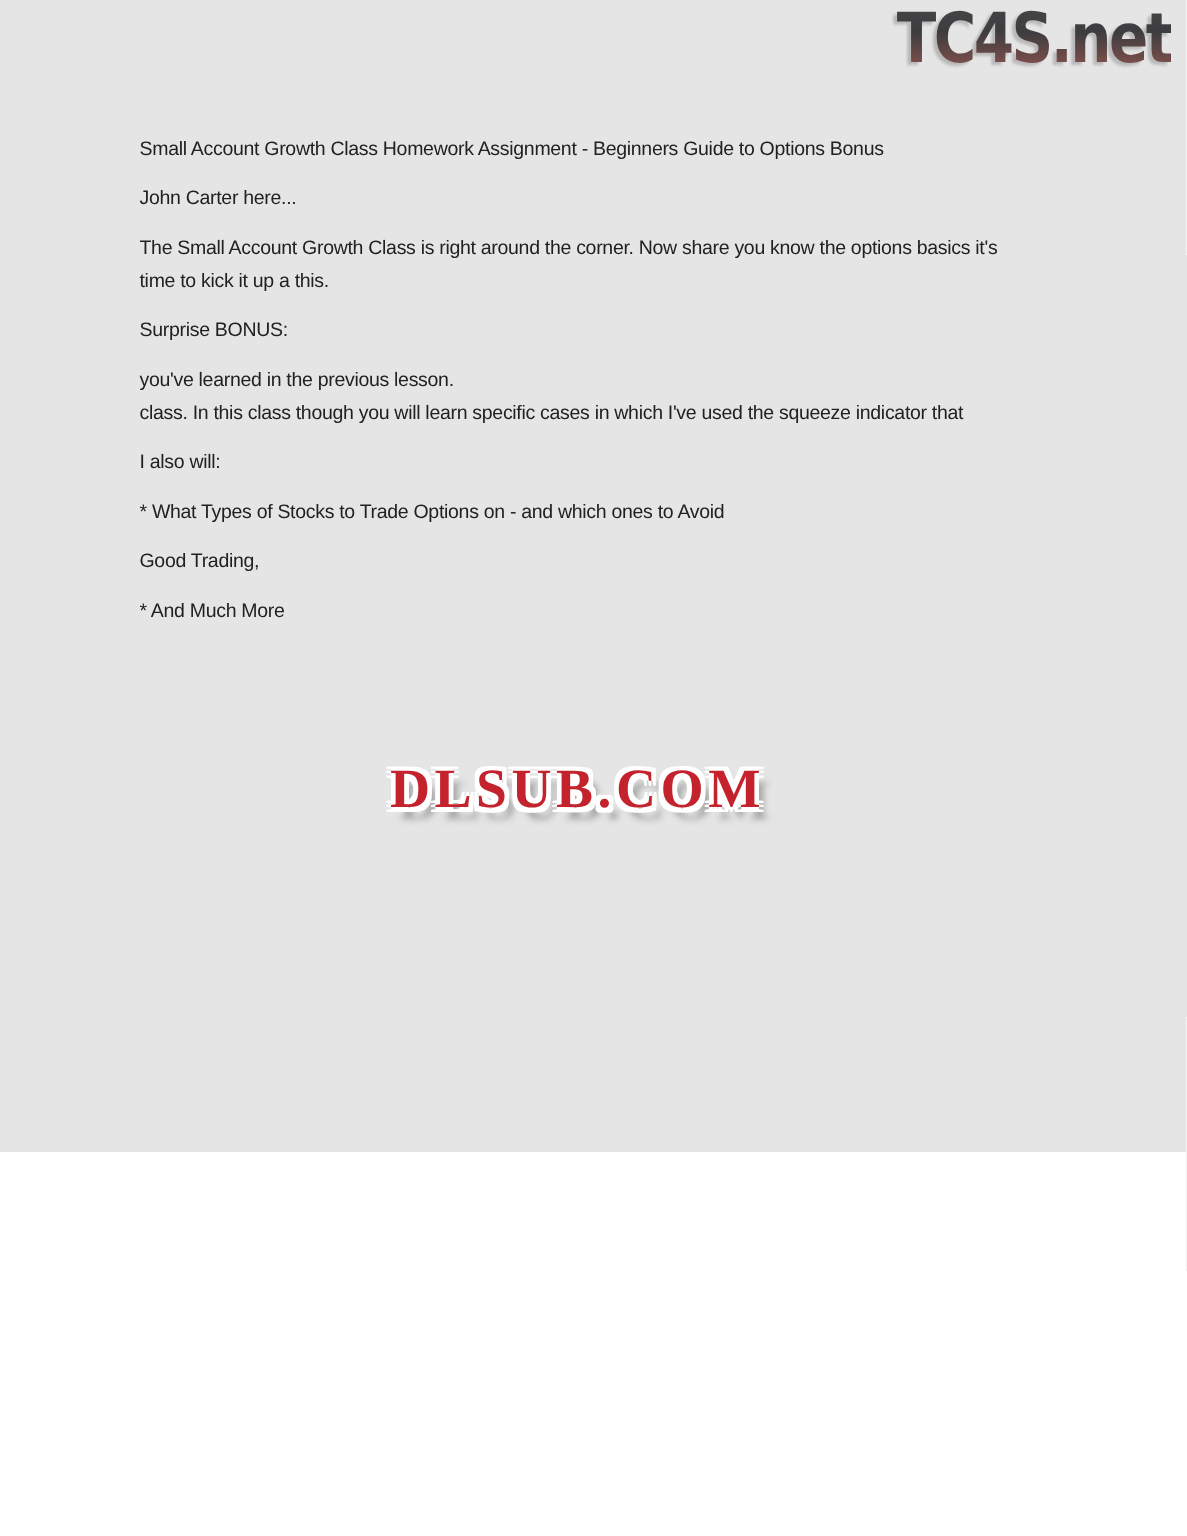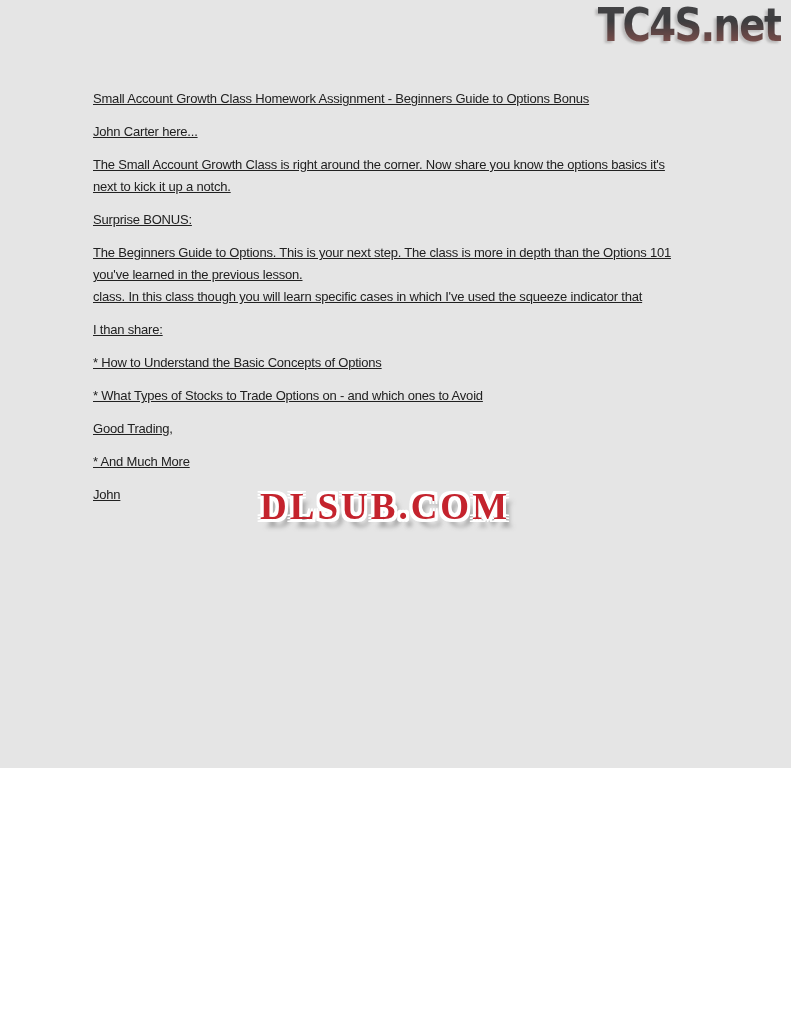--- a/index.html
+++ b/index.html
@@ -53,28 +53,27 @@
     letter-spacing: -0.2px;
   }
   .doc-body .para {
     margin: 0 0 11px 0;
     padding: 0;
   }
   .doc-body .line {
     display: block;
     line-height: 22px;
     white-space: nowrap;
-    text-decoration: underline;
   }
 
   
   .dlsub-logo {
     position: absolute;
     left: 260px;
-    top: 487px;
+    top: 507px;
     font-family: "Liberation Serif", serif;
     font-weight: bold;
     font-size: 37px;
     line-height: 40px;
     letter-spacing: 3px;
     color: #c4232d;
     white-space: nowrap;
     text-shadow:
       -3px -3px 0 #ffffff,  3px -3px 0 #ffffff,
       -3px  3px 0 #ffffff,  3px  3px 0 #ffffff,
@@ -112,47 +111,40 @@
 
   <div class="doc-body">
       <p class="para">
         <span class="line">Small Account Growth Class Homework Assignment - Beginners Guide to Options Bonus</span>
       </p>
       <p class="para">
         <span class="line">John Carter here...</span>
       </p>
       <p class="para">
         <span class="line">The Small Account Growth Class is right around the corner. Now share you know the options basics it's</span>
-        <span class="line">next to kick it up a notch.</span>
+        <span class="line">time to kick it up a this.</span>
       </p>
       <p class="para">
         <span class="line">Surprise BONUS:</span>
       </p>
       <p class="para">
-        <span class="line">The Beginners Guide to Options. This is your next step. The class is more in depth than the Options 101</span>
         <span class="line">you've learned in the previous lesson.</span>
         <span class="line">class. In this class though you will learn specific cases in which I've used the squeeze indicator that</span>
       </p>
       <p class="para">
-        <span class="line">I than share:</span>
-      </p>
-      <p class="para">
-        <span class="line">* How to Understand the Basic Concepts of Options</span>
+        <span class="line">I also will:</span>
       </p>
       <p class="para">
         <span class="line">* What Types of Stocks to Trade Options on - and which ones to Avoid</span>
       </p>
       <p class="para">
         <span class="line">Good Trading,</span>
       </p>
       <p class="para">
         <span class="line">* And Much More</span>
       </p>
-      <p class="para">
-        <span class="line">John</span>
-      </p>
     </div>
 
   <div class="dlsub-logo">DLSUB.COM</div>
 
   <div class="tx-logo">TradersXtreme.com</div>
 
 </div>
 
 </body></html>

